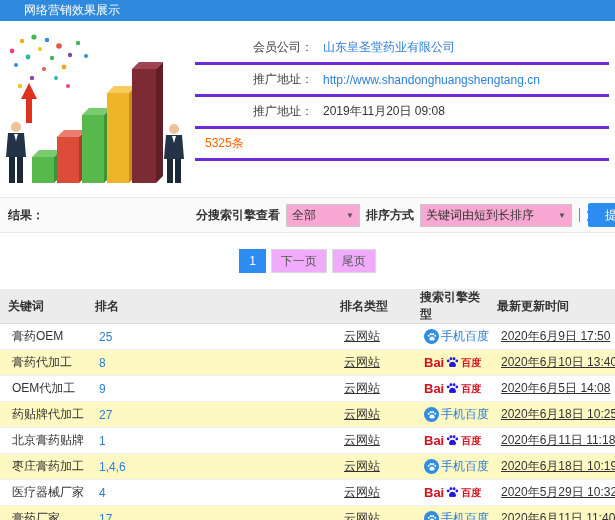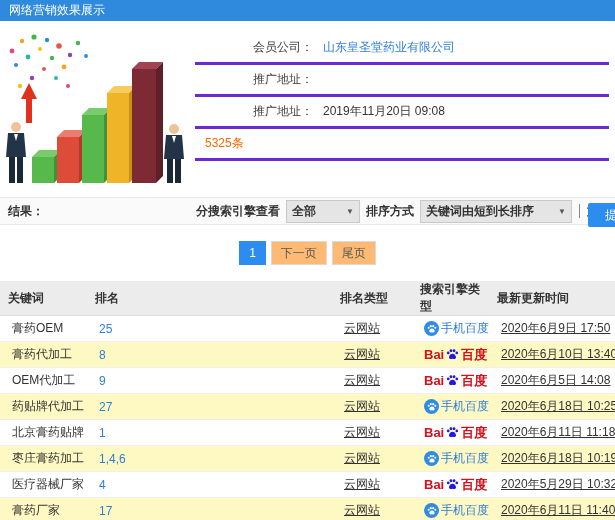--- a/index.html
+++ b/index.html
@@ -1,69 +1,69 @@
 <!DOCTYPE html>
 <html><head>
 <meta charset="utf-8">
 <style>
   * { margin:0; padding:0; box-sizing:border-box; }
   html,body { width:615px; height:520px; overflow:hidden; background:#fff;
     font-family:"Liberation Sans","DejaVu Sans",sans-serif; font-size:12px; color:#333; }
 
   
   .titlebar { height:21px; background:#2f89dc; color:#fff; line-height:21px;
-    padding-left:9px; font-size:12px; }
+    padding-left:24px; font-size:12px; }
 
   
   .top-section { position:relative; height:176px; }
   .chart-wrap { position:absolute; left:4px; top:10px; width:186px; height:158px; }
   .info { margin-left:195px; padding-top:12px; padding-right:6px; }
   .info-row { display:flex; align-items:center; height:32px; border-bottom:3px solid #6d28d9; }
   .info-label { width:118px; text-align:right; color:#404040; }
   .info-value { margin-left:10px; }
   a.link { color:#2d7ed8; text-decoration:none; }
   .highlight { color:#ff6600; }
 
   
-  .filter-band { position:relative; height:28px; background:#fafafa;
+  .filter-band { position:relative; height:36px; background:#fafafa;
     border-top:1px solid #e8e8e8; border-bottom:1px solid #e8e8e8;
     display:flex; align-items:center; }
   .result-label { margin-left:8px; font-weight:bold; color:#333; }
   .filter-controls { position:absolute; left:196px; display:flex; align-items:center; gap:6px; }
   .filter-label { font-weight:bold; color:#333; white-space:nowrap; }
-  .fake-select { height:23px; border:1px solid #c9c9c9; background:#e5e5e5;
+  .fake-select { height:23px; border:1px solid #c9c9c9; background:#f9a8d4;
     display:flex; align-items:center; justify-content:space-between;
-    padding:0 5px; color:#333; cursor:pointer; white-space:nowrap;font-weight:bold; }
+    padding:0 5px; color:#333; cursor:pointer; white-space:nowrap; }
   .fake-select .caret { color:#555; font-size:8px; margin-left:6px; }
   .sel-engine { width:74px; } .sel-sort { width:152px; }
   .v-divider { width:1px; height:14px; background:#8a8a8a; margin:0 1px; }
   .submit-btn { position:absolute; left:588px; top:5px; height:24px; width:58px;
     background:#2d8cf0; color:#fff; border:none; border-radius:2px; font-size:12px; cursor:pointer; }
 
   
   .pager { margin-top:16px; display:flex; justify-content:center; gap:5px; }
   .page-item { min-width:24px; height:24px; line-height:22px; text-align:center;
-    border:1px solid #d9d9d9; background:#fdba74; color:#555; padding:0 9px;
+    border:1px solid #d9d9d9; background:#f0abfc; color:#555; padding:0 9px;
     cursor:pointer; text-decoration:none; display:inline-block; }
   .page-item.active { background:#2d8cf0; border-color:#2d8cf0; color:#fff; }
 
   
   table.results { margin-top:16px; width:615px; border-collapse:collapse; table-layout:fixed; }
   .results th { background:#ececec; height:28px; text-align:left; font-weight:bold;
     color:#333; padding-left:8px; border-bottom:1px solid #ddd; font-size:12px; }
   .results td { height:26px; padding-left:12px; border-bottom:1px solid #efefef;
     color:#333; overflow:hidden; white-space:nowrap; }
   .results tr.alt td { background:#fef9c3; }
   .rank-link { color:#2d7ed8; text-decoration:none; cursor:pointer; }
   .c-type, .c-time { color:#666;text-decoration:underline; }
 
   
   .bd-wrap, .mb-wrap { display:inline-flex; align-items:center; gap:2px; }
   .bd-bai { color:#d4101c; font-weight:bold; font-size:13px; }
-  .bd-cn  { color:#d4101c; font-weight:bold; font-size:13px; }
+  .bd-cn  { color:#d4101c; font-weight:bold; font-size:10px; }
   .bd-paw-wrap svg { width:13px; height:13px; fill:#2319dc; display:block; }
   .mb-icon { width:15px; height:15px; border-radius:50%; background:#2f8ce0;
     display:inline-flex; align-items:center; justify-content:center; }
   .mb-icon svg { width:10px; height:10px; fill:#fff; display:block; }
   .mb-label { color:#2b7cd9; font-size:12px; }
 </style>
 </head>
 <body>
 
 <div class="titlebar">网络营销效果展示</div>
@@ -134,20 +134,21 @@
     </svg>
   </div>
 
   <div class="info">
     <div class="info-row">
       <span class="info-label">会员公司：</span>
       <a class="info-value link">山东皇圣堂药业有限公司</a>
     </div>
     <div class="info-row">
       <span class="info-label">推广地址：</span>
+      <a class="info-value link">http://www.shandonghuangshengtang.cn</a>
     </div>
     <div class="info-row">
       <span class="info-label">推广地址：</span>
       <span class="info-value">2019年11月20日 09:08</span>
     </div>
     <div class="info-row">
       <span class="info-value highlight">5325条</span>
     </div>
   </div>
 </div>

